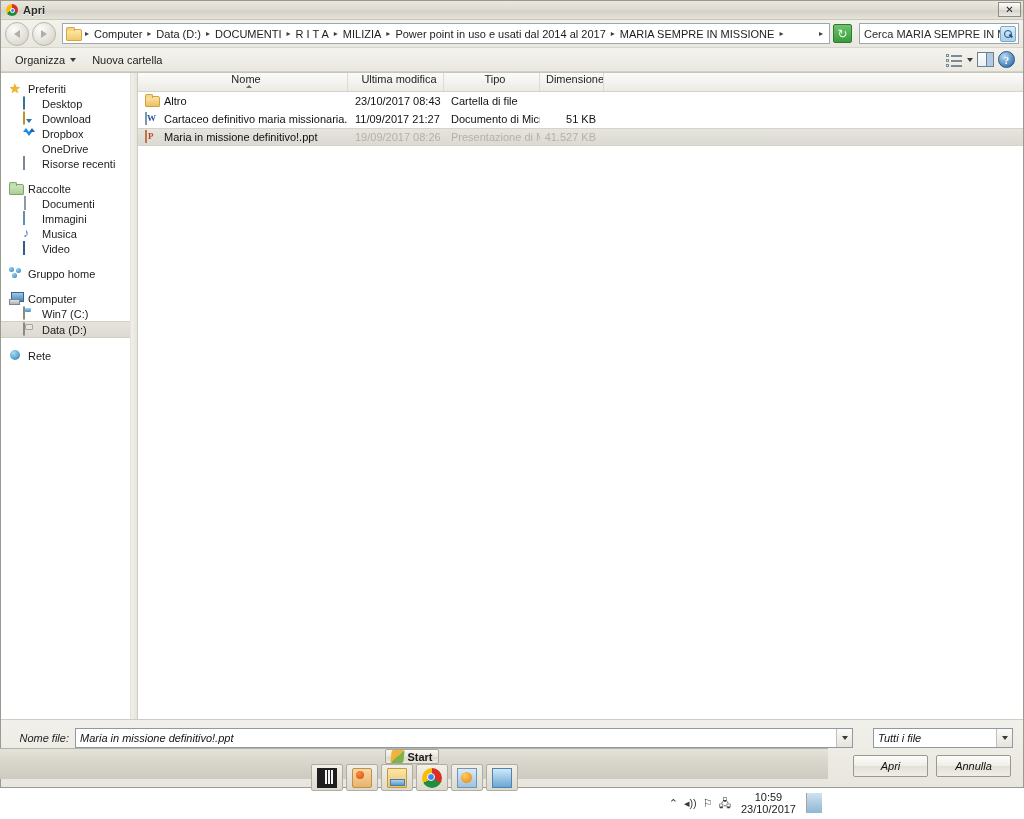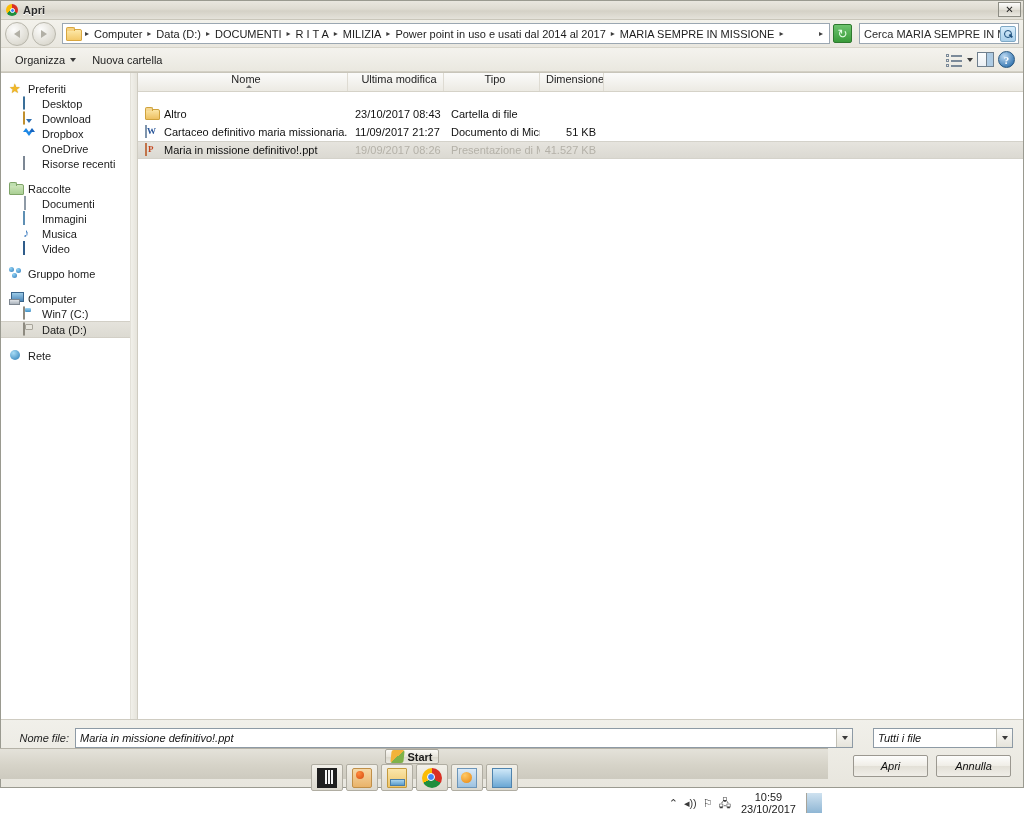--- a/index.html
+++ b/index.html
@@ -424,21 +424,21 @@
     border-left: 3px solid transparent;
     border-right: 3px solid transparent;
     border-bottom: 3px solid #6b6b6b;
   }
   .c-name { width: 210px; flex: none; }
   .c-mod  { width: 96px; flex: none; }
   .c-type { width: 96px; flex: none; }
   .c-size { width: 64px; flex: none; }
   .c-rest { flex: 1 1 auto; border-right: none; }
 
-  .rows { flex: 1 1 auto; overflow: hidden; margin-top: 13px; }
+  .rows { flex: 1 1 auto; overflow: hidden; }
   .row {
     height: 18px;
     display: flex;
     align-items: center;
     font-size: 11px;
     color: #111;
   }
   .row.selected {
     background: linear-gradient(to bottom, #e6e4de, #dbd9d2);
     border-top: 1px solid #d4d2ca;

